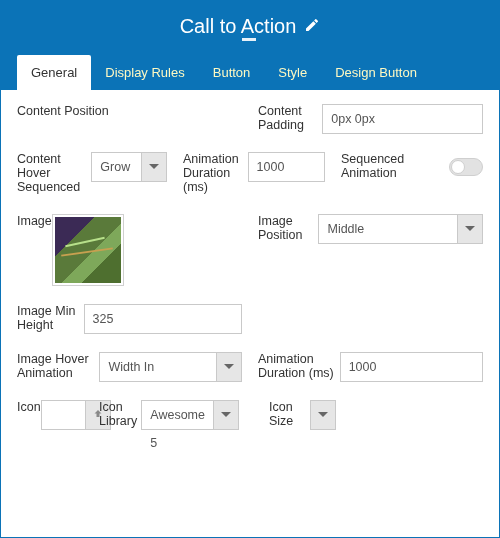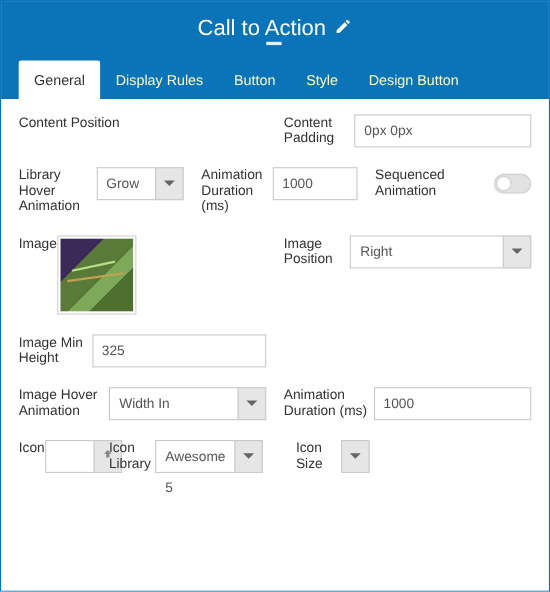--- a/index.html
+++ b/index.html
@@ -70,21 +70,21 @@
         <div class="label">Content Position</div>
       </div>
       <div class="field w-half">
         <div class="label">Content Padding</div>
         <input class="input" value="0px 0px" style="">
       </div>
     </div>
 
     <div class="row">
       <div class="field" style="width:150px">
-        <div class="label">Library Hover Animation</div>
+        <div class="label">Content Hover Sequenced</div>
         <div class="select">
           <div class="select-val">Grow</div>
           <div class="select-btn">
             <svg width="10" height="10" viewBox="0 0 10 10">
                 <path d="M0 2l5 5 5-5H0z"></path>
               </svg>
           </div>
         </div>
       </div>
       <div class="field" style="width:142px">
@@ -102,21 +102,21 @@
     <div class="row" style="margin-bottom:18px;">
       <div class="field w-half">
         <div class="label">Image</div>
         <div class="thumb">
           <div class="thumb-inner"></div>
         </div>
       </div>
       <div class="field w-half">
         <div class="label">Image Position</div>
         <div class="select">
-          <div class="select-val">Right</div>
+          <div class="select-val">Middle</div>
           <div class="select-btn">
             <svg width="10" height="10" viewBox="0 0 10 10">
                 <path d="M0 2l5 5 5-5H0z"></path>
               </svg>
           </div>
         </div>
       </div>
     </div>
 
     <div class="row">

